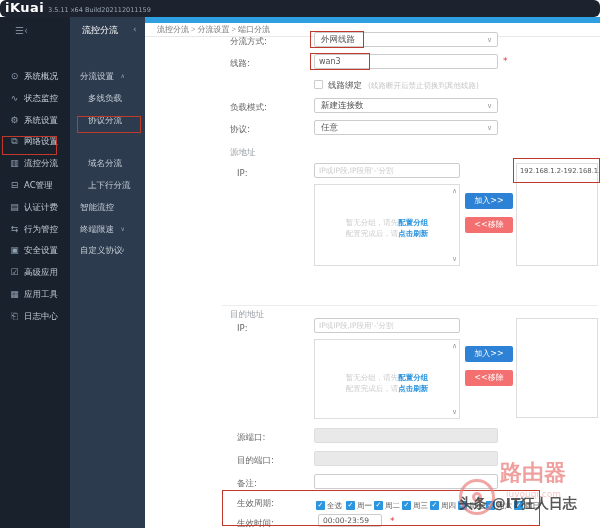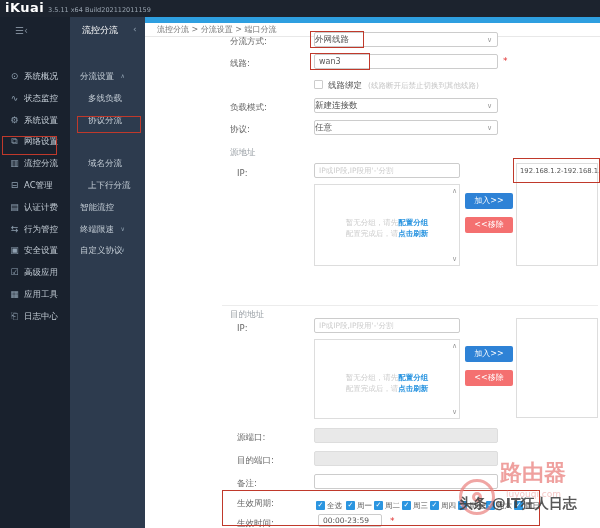--- a/index.html
+++ b/index.html
@@ -3,21 +3,21 @@
 <meta charset="utf-8">
 <style>
   * { margin:0; padding:0; box-sizing:border-box; }
   html,body { width:600px; height:528px; }
   body {
     font-family:"DejaVu Sans","Liberation Sans",sans-serif;
     position:relative; width:600px; height:528px; overflow:hidden; background:#fff;
   }
 
   
-  .topbar { position:absolute; left:0; top:0; width:600px; height:17px; background:#1c232e; z-index:5; }
+  .topbar { position:absolute; left:0; top:0; width:600px; height:17px; background:#1c232e; z-index:5;border-radius:6px; }
   .logo { position:absolute; left:5px; top:0px; color:#fff; font-size:13px; font-weight:bold; letter-spacing:0.5px; }
   .version { position:absolute; left:48px; top:6px; color:#9aa5b1; font-size:6.5px; }
 
   
   .sidebar { position:absolute; left:0; top:17px; width:70px; height:511px; background:#19212d; z-index:4; }
   .collapse { position:absolute; left:15px; top:8px; color:#7e8a98; font-size:10px; cursor:pointer; }
   .nav-item { position:absolute; left:0; width:70px; height:22px; color:#c2cbd4; font-size:8.5px; line-height:22px; cursor:pointer; }
   .nav-item .ic { position:absolute; left:8px; top:0; width:13px; color:#8fa0b0; font-size:9px; text-align:center; }
   .nav-item .tx { position:absolute; left:24px; top:0; }
 
@@ -26,26 +26,26 @@
   .submenu-title { position:absolute; left:12px; top:7px; color:#ffffff; font-size:9px; }
   .submenu-title-ch { position:absolute; left:63px; top:7px; color:#8fa0b0; font-size:9px; }
   .sub-item { position:absolute; left:0; width:61px; height:22px; color:#c2cbd4; font-size:8.5px; line-height:22px; cursor:pointer; }
   .sub-item .tx1 { position:absolute; left:10px; top:0; }
   .sub-item .tx2 { position:absolute; left:18px; top:0; }
   .sub-item .ch { position:absolute; right:6px; top:0; font-size:6px; color:#8fa0b0; }
   .sub-item.active { background:#2090e0; color:#fff; }
 
   
   .bluebar { position:absolute; left:145px; top:17px; width:455px; height:6px; background:#2e9fe0; z-index:3; }
-  .breadcrumb { position:absolute; left:157px; top:24px; font-size:8px; color:#777; z-index:3; }
+  .breadcrumb { position:absolute; left:157px; top:24px; font-size:8px; color:#777; z-index:3;font-family:Liberation Serif, serif; }
   .bc-line { position:absolute; left:145px; top:36px; width:455px; height:1px; background:#e8e8e8; }
 
   .lbl { position:absolute; font-size:8.5px; color:#666; z-index:2; white-space:nowrap; }
   .seclbl { position:absolute; font-size:8.5px; color:#9aa0a6; z-index:2; }
-  .sel { position:absolute; height:15px; border:1px solid #ccc; background:#fff; border-radius:2px; font-size:8.5px; color:#555; line-height:13px; z-index:2; cursor:pointer; }
+  .sel { position:absolute; height:15px; border:1px solid #ccc; background:#fff; border-radius:2px; font-size:8.5px; color:#555; line-height:13px; padding-left:6px; z-index:2; cursor:pointer; }
   .sel .chv { position:absolute; right:5px; top:1px; font-size:7px; color:#999; }
   .inp { position:absolute; height:15px; border:1px solid #ccc; background:#fff; border-radius:2px; font-size:8px; color:#555; padding:0 4px; font-family:"DejaVu Sans","Liberation Sans",sans-serif; z-index:2; }
   .inp::placeholder { color:#ccc; font-size:7.5px; }
   .inp:disabled { background:#e9e9e9; border-color:#ddd; color:#999; }
   .listbox { position:absolute; border:1px solid #ddd; background:#fff; z-index:2; }
   .lb-hint { position:absolute; left:0; right:0; top:32px; text-align:center; font-size:7.5px; color:#ccc; line-height:11px; }
   .lb-hint a { color:#2b95e0; font-weight:bold; text-decoration:none; cursor:pointer; }
   .scr { position:absolute; right:2px; font-size:7px; color:#999; cursor:pointer; }
   .btn { position:absolute; width:48px; height:16px; border-radius:2px; color:#fff; font-size:8px; text-align:center; line-height:16px; cursor:pointer; z-index:2; }
   .btn-add { background:#2e82d6; }

